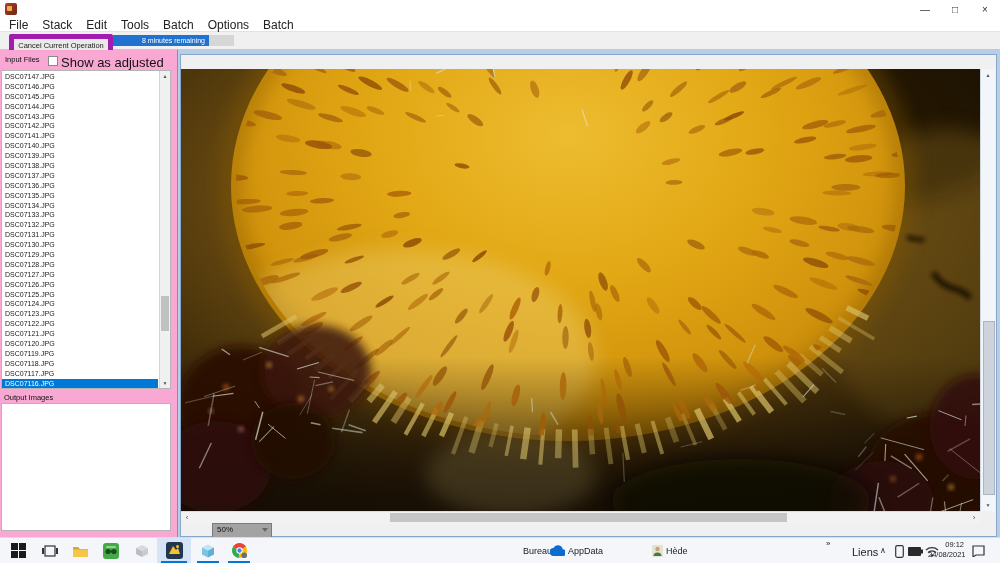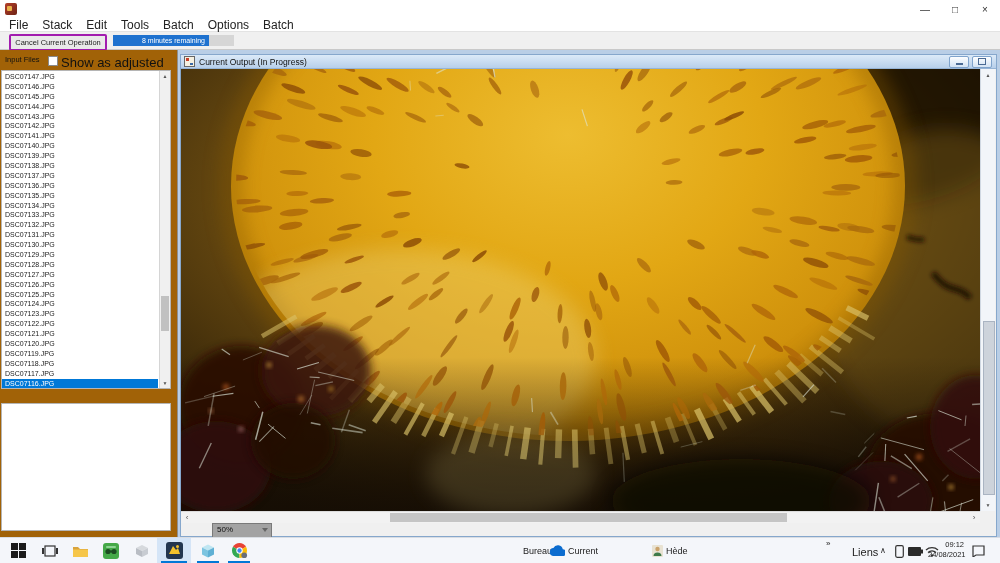--- a/index.html
+++ b/index.html
@@ -11,28 +11,28 @@
     background:linear-gradient(135deg,#b5402a 0%,#8d2f1e 55%,#6e2416 100%);position:relative;}
   #app-icon:after{content:"";position:absolute;left:2px;top:3px;width:5px;height:5px;background:#e8b24a;border-radius:1px;}
   #title-text{font-size:10.5px;color:#111;white-space:nowrap;}
   #win-controls{margin-left:auto;display:flex;height:18px;}
   .win-btn{width:30px;height:18px;display:flex;align-items:center;justify-content:center;font-size:10px;color:#333;}
   
   #menubar{position:absolute;left:0;top:18px;width:1000px;height:14px;background:#ffffff;display:flex;align-items:center;padding-left:2px;border-bottom:1px solid #e3e3e3;box-sizing:border-box;}
   .menu-item{font-size:12px;color:#222;padding:0 7px;}
   
   #toolbarrow{position:absolute;left:0;top:32px;width:1000px;height:18px;background:#f0f0f0;border-bottom:1px solid #c9c9c9;box-sizing:border-box;}
-  #cancel-btn{position:absolute;left:9px;top:2px;width:94px;height:13px;background:#e9e9e9;border:2px solid #a21caf;border-radius:2px;
+  #cancel-btn{position:absolute;left:9px;top:2px;width:94px;height:13px;background:#e9e9e9;border:5px solid #a21caf;border-radius:2px;
     font-size:7.5px;color:#222;display:flex;align-items:center;justify-content:center;}
   #progress{position:absolute;left:113px;top:3px;width:121px;height:11px;background:#d6d6d6;}
   #progress-fill{position:absolute;left:0;top:0;height:100%;background:#1f72cf;}
   #progress-text{position:absolute;left:0;top:0;width:100%;height:100%;display:flex;align-items:center;justify-content:center;
     font-size:7px;color:#fff;}
   
-  #left-panel{position:absolute;left:0;top:50px;width:178px;height:487px;background:#a16207;border-right:1px solid #8f8f8f;box-sizing:border-box;}
+  #left-panel{position:absolute;left:0;top:50px;width:178px;height:487px;background:#f9a8d4;border-right:1px solid #8f8f8f;box-sizing:border-box;}
   #lp-header{position:absolute;left:0;top:0;width:100%;height:20px;}
   #input-files-label{position:absolute;left:5px;top:5px;font-size:7.5px;color:#111;}
   #adj-checkbox{position:absolute;left:48px;top:6px;width:8px;height:8px;background:#fff;border:1px solid #8a8a8a;}
   #adj-label{position:absolute;left:61px;top:5px;font-size:13px;color:#111;}
   #file-list-wrap{position:absolute;left:1px;top:20px;width:170px;height:319px;background:#fff;border:1px solid #b5b5b5;box-sizing:border-box;overflow:hidden;}
   #file-list{position:absolute;left:0;top:1px;width:156px;}
   .file-row{height:9.9px;line-height:9.8px;font-size:7px;padding-left:3px;color:#222;white-space:nowrap;}
   .file-row.selected{background:#0078d7;color:#fff;}
   #list-vscroll{position:absolute;right:0;top:0;width:11px;height:100%;background:#f0f0f0;border-left:1px solid #d5d5d5;box-sizing:border-box;}
   .mini-arrow{position:absolute;left:0;width:100%;text-align:center;font-size:5px;color:#555;}
@@ -149,37 +149,28 @@
           <div class="file-row">DSC07118.JPG</div>
           <div class="file-row">DSC07117.JPG</div>
           <div class="file-row selected">DSC07116.JPG</div>
         </div>
       <div id="list-vscroll">
         <div class="mini-arrow" style="top:2px;">▲</div>
         <div id="list-thumb"></div>
         <div class="mini-arrow" style="bottom:2px;">▼</div>
       </div>
     </div>
+    <div id="output-label-row">
+      <div id="output-images-label">Output Images</div>
+    </div>
     <div id="output-box"></div>
   </div>
 
   <div id="mdi">
     <div id="viewer">
-      <div id="vtitle">
-        <div id="vtitle-icon"></div>
-        <div id="vtitle-text">Current Output (In Progress)</div>
-        <div id="vtitle-btns">
-          <div class="vbtn">
-              <div class="dash"></div>
-            </div>
-          <div class="vbtn">
-              <div class="sq"></div>
-            </div>
-        </div>
-      </div>
 
       <div id="image-area">
         <svg id="photo" width="799" height="442" viewBox="0 0 799 442">
           <defs>
             <radialGradient id="bgG" cx="46%" cy="28%" r="78%">
               <stop offset="0%" stop-color="#8a6216"></stop>
               <stop offset="55%" stop-color="#5f430f"></stop>
               <stop offset="100%" stop-color="#1d1305"></stop>
             </radialGradient>
             <radialGradient id="discG" cx="50%" cy="40%" r="64%">
@@ -632,21 +623,21 @@
           <circle cx="0" cy="0" r="2.3" fill="#4285f4"></circle>
         <circle cx="5" cy="5" r="3" fill="#6a6f7a"></circle>
       </svg>
       <div class="tb-underline"></div>
     </div>
 
     <div class="tb-text" style="left:523px;top:8px;text-align:center;">Bureau</div>
     <svg style="position:absolute;left:548px;top:7px;" width="17" height="12" viewBox="0 0 17 12">
       <path d="M5,11 a4,4 0 0 1 0.4,-7.9 a5,5 0 0 1 9.4,1.2 a3.2,3.2 0 0 1 -0.6,6.7 z" fill="#0b6ccf"></path>
     </svg>
-    <div class="tb-text" style="left:568px;top:8px;">Current</div>
+    <div class="tb-text" style="left:568px;top:8px;">AppData</div>
     <svg style="position:absolute;left:652px;top:7px;" width="11" height="12" viewBox="0 0 11 12">
       <rect x="0" y="0" width="11" height="12" rx="1" fill="#e8e2d2"></rect>
       <circle cx="5.5" cy="4" r="2.2" fill="#caa26a"></circle>
       <path d="M1.5,11 a4,3.5 0 0 1 8,0 z" fill="#3f7a4a"></path>
     </svg>
     <div class="tb-text" style="left:666px;top:8px;">Hède</div>
 
     <div class="tray-text" style="left:826px;top:1px;font-size:8px;">»</div>
     <div class="tray-text" style="left:852px;top:8px;">Liens</div>
     <div class="tray-text" style="left:880px;top:8px;font-size:8px;">∧</div>

